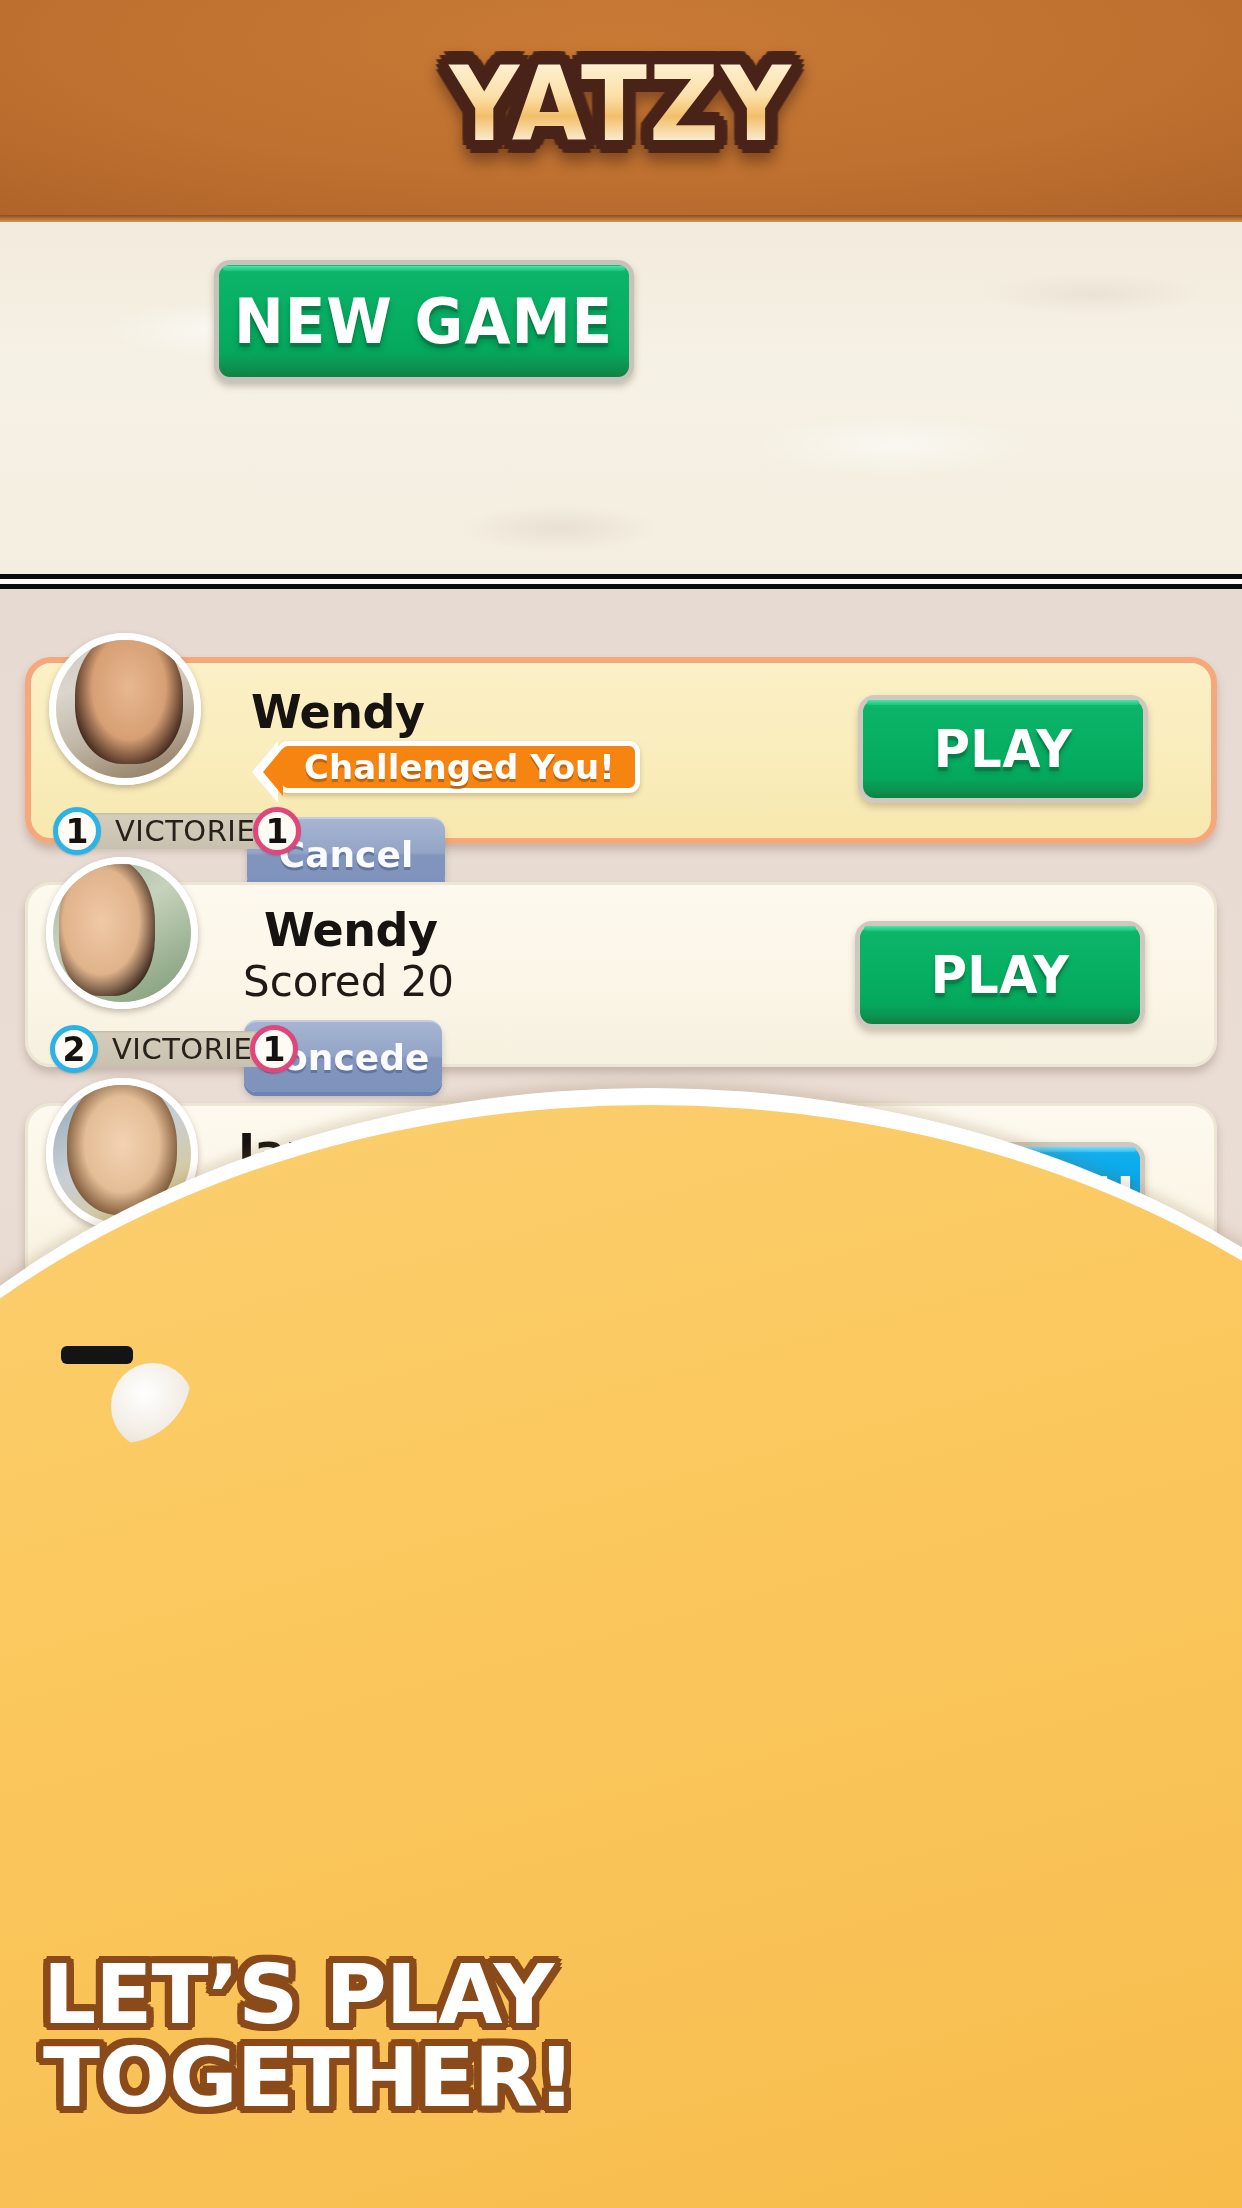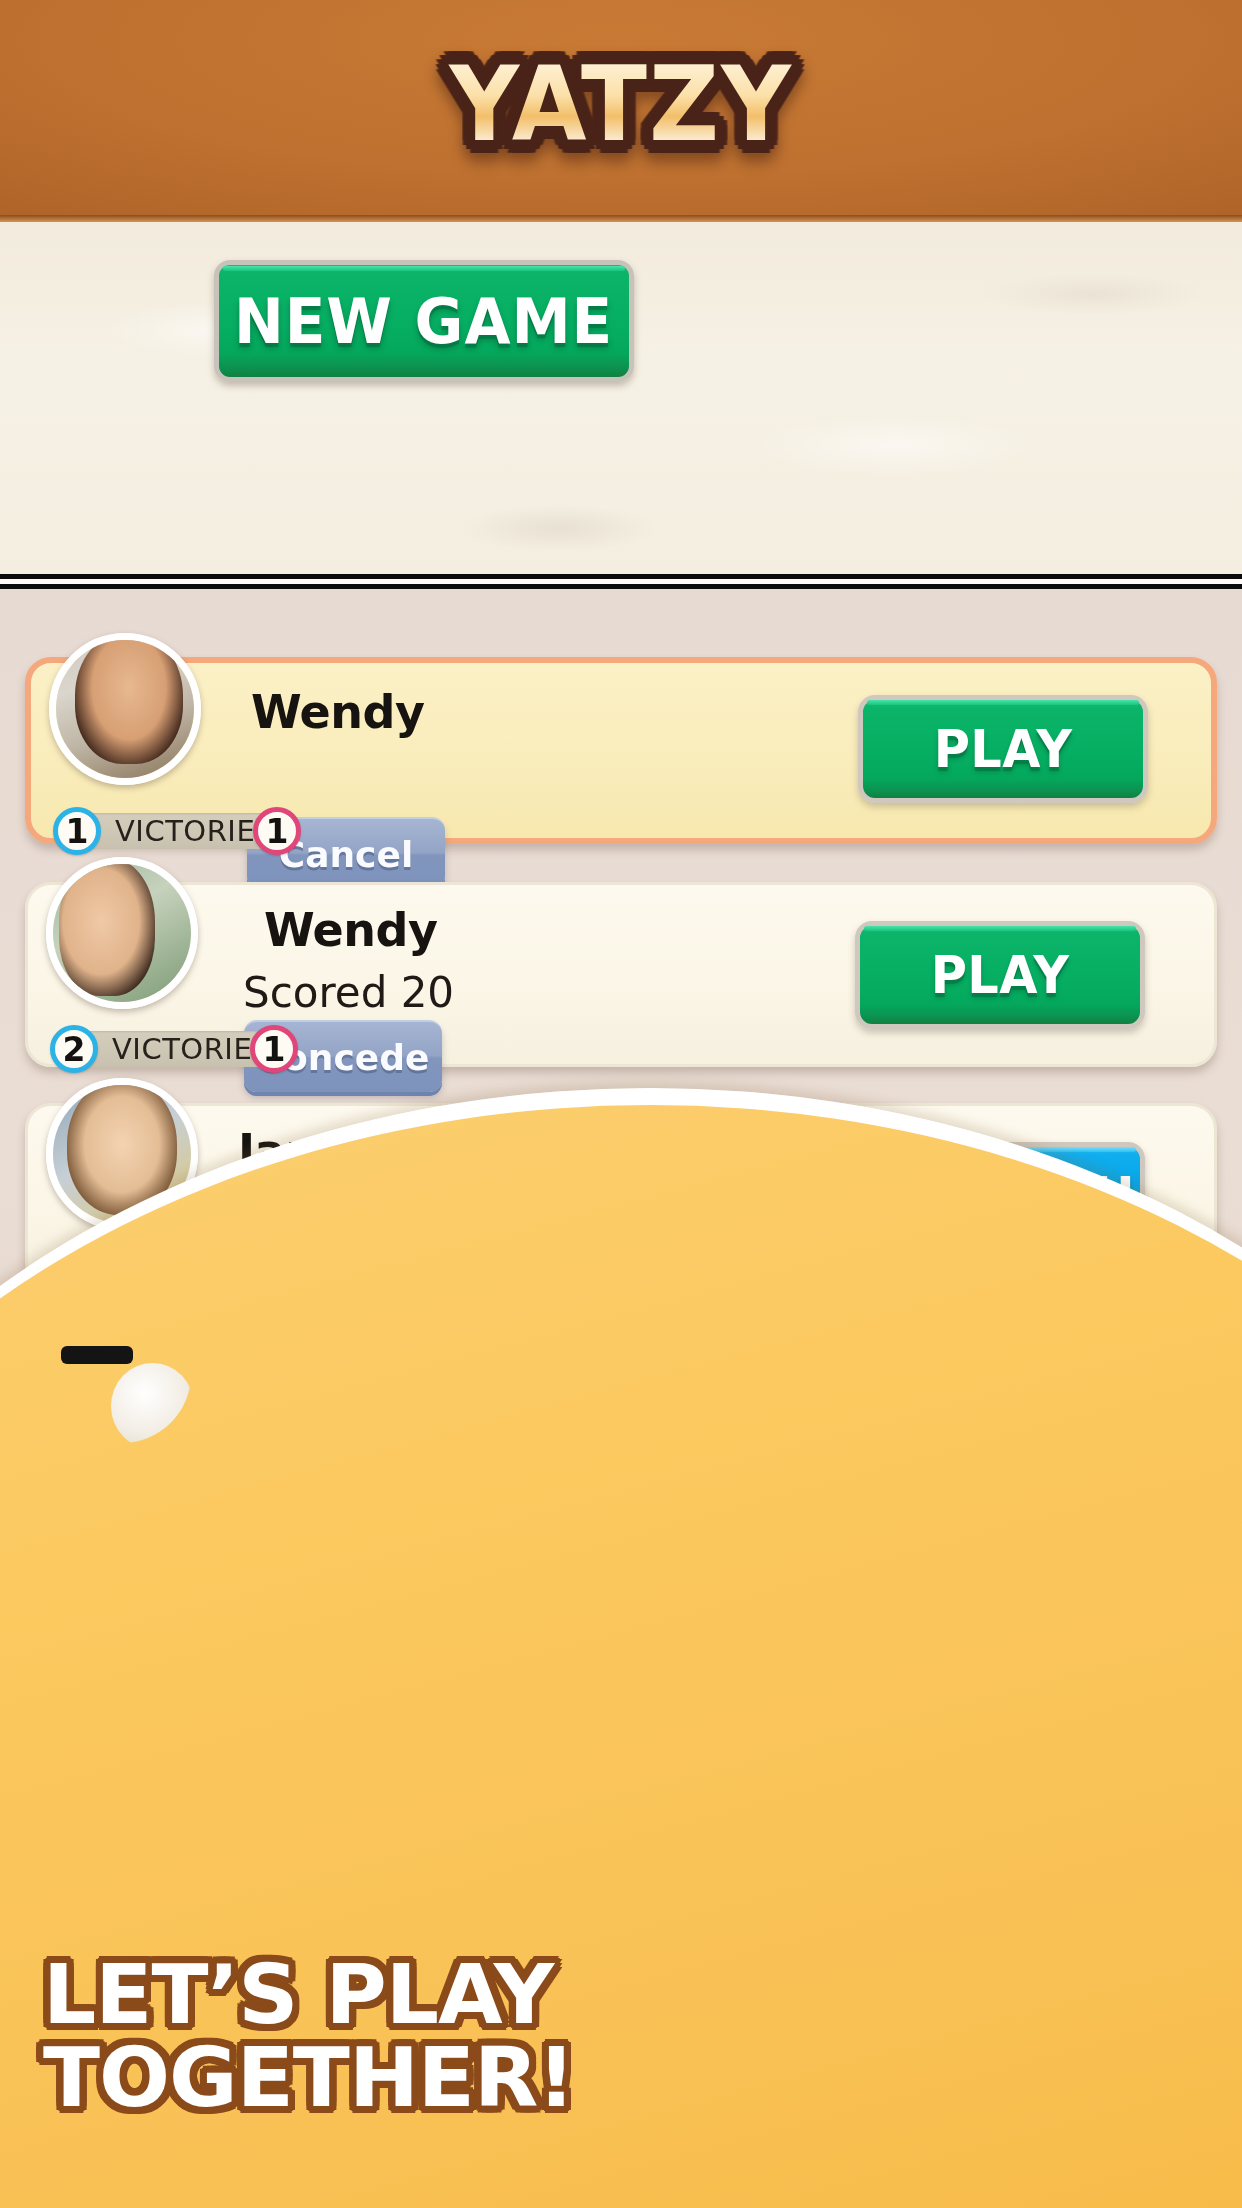--- a/index.html
+++ b/index.html
@@ -302,40 +302,43 @@
   <div class="l3"></div>
 </div>
 
 <div id="listarea">
 
   <div class="card challenge" style="top:67px;height:187px;">
     <div class="avatar" style="top:-30px;">
       <div class="img av-kate"></div>
     </div>
     <div class="pname" style="left:220px;top:22px;">Wendy</div>
+    <div class="chal-tag">
+      <span>Challenged You!</span>
+    </div>
     <div class="sec-btn" style="left:216px;top:154px;">
       <span>Cancel</span>
     </div>
     <div class="vic" style="top:144px;">
       <div class="bar"></div>
       <div class="lbl">VICTORIES</div>
       <div class="pill left">1</div>
       <div class="pill right">1</div>
     </div>
     <div class="act-btn green" style="left:827px;top:32px;">
       <span>PLAY</span>
     </div>
   </div>
 
   <div class="card normal" style="top:292px;height:185px;">
     <div class="avatar" style="top:-28px;">
       <div class="img av-wendy"></div>
     </div>
     <div class="pname" style="left:216px;top:18px;margin-left:20px;">Wendy</div>
-    <div class="pstatus" style="left:215px;top:72px;margin-top:11px;">Scored 20</div>
+    <div class="pstatus" style="left:215px;top:72px;">Scored 20</div>
     <div class="sec-btn" style="left:216px;top:135px;">
       <span>Concede</span>
     </div>
     <div class="vic" style="top:140px;">
       <div class="bar"></div>
       <div class="lbl">VICTORIES</div>
       <div class="pill left">2</div>
       <div class="pill right">1</div>
     </div>
     <div class="act-btn green" style="left:827px;top:36px;">

